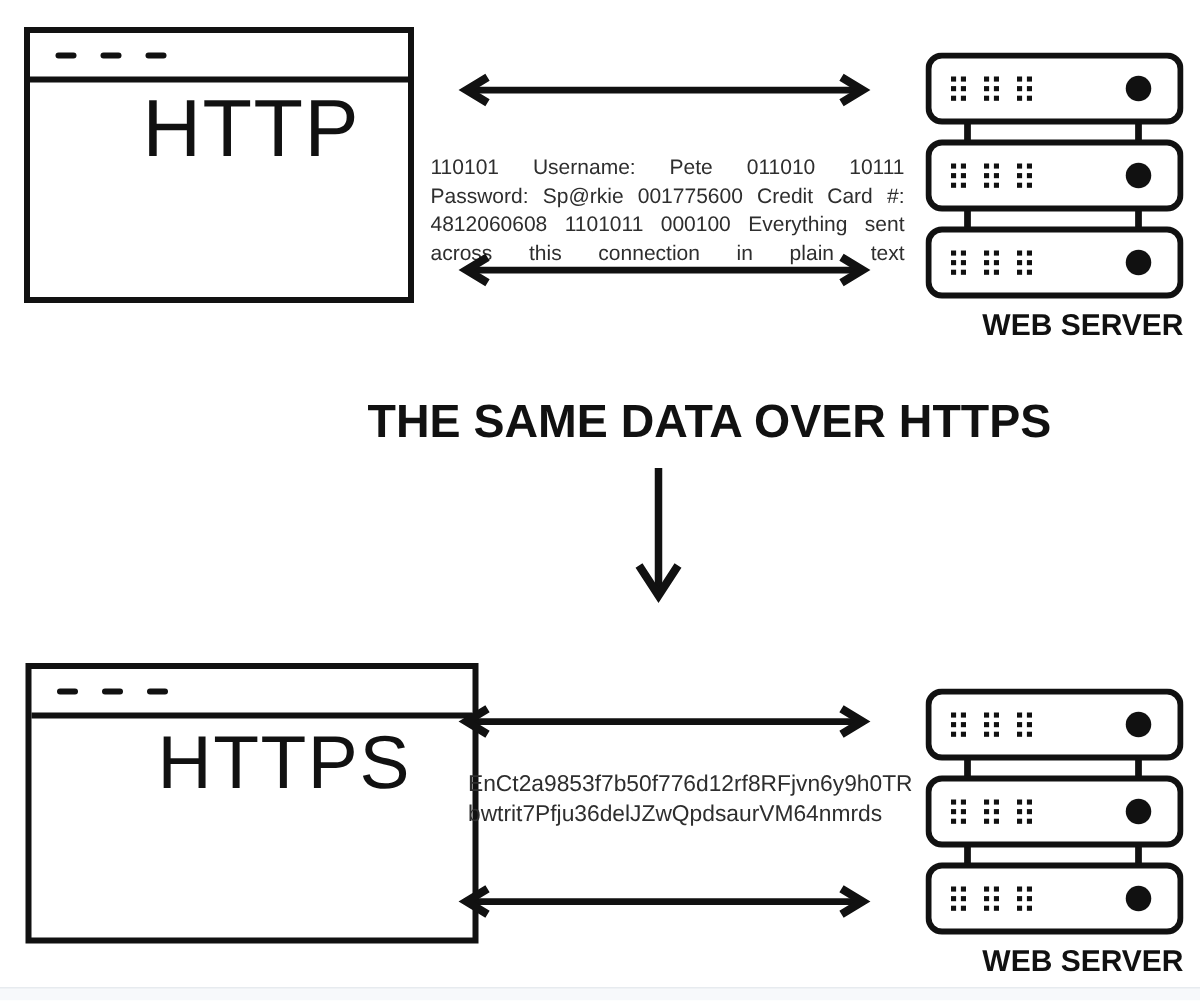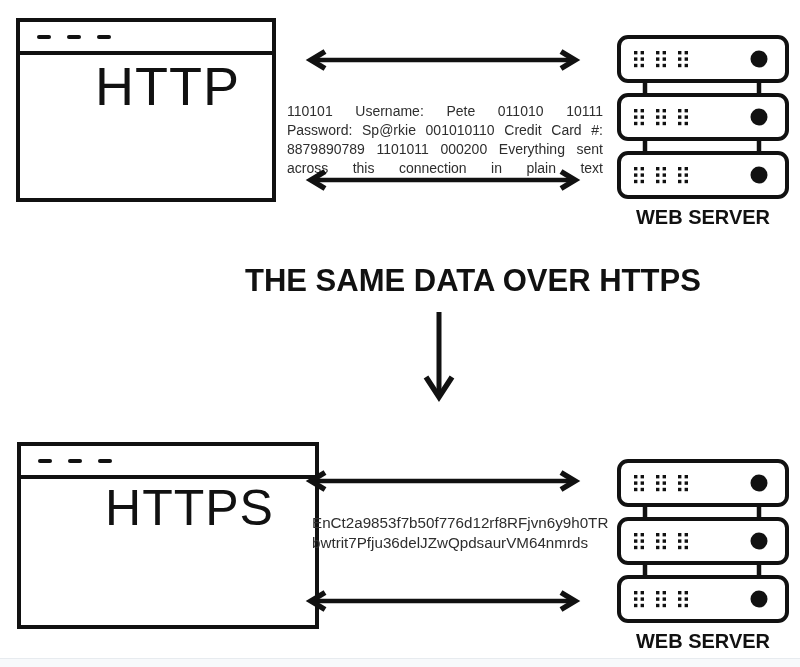--- a/index.html
+++ b/index.html
@@ -82,21 +82,21 @@
     width: 400px;
     text-align: center;
     font-size: 31px;
     font-weight: bold;
     color: #111111;
     white-space: nowrap;
   }
   .server-label {
     position: absolute;
     width: 172px;
-    text-align: center;
+    text-align: right;
     font-size: 20px;
     font-weight: bold;
     color: #111111;
     white-space: nowrap;
   }
 
   svg { display: block; color: #111111; }
 
   .bottom-strip {
     position: absolute;
@@ -155,22 +155,22 @@
   </div>
 
   <div class="abs" style="left:305px; top:48px;" aria-label="double-headed-horizontal-arrow">
     <svg width="276" height="24" viewBox="0 0 276 24">
         <use href="#harrow"></use>
       </svg>
   </div>
 
   <div class="datatext plain" style="left:287px; top:86px;margin-top:16px;">
     <div class="tline">110101 Username: Pete 011010 10111</div>
-    <div class="tline">Password: Sp@rkie 001010110 Credit Card #:</div>
-    <div class="tline">8879890789 1101011 000200 Everything sent</div>
+    <div class="tline">Password: Sp@rkie 001775600 Credit Card #:</div>
+    <div class="tline">4812060608 1101011 000100 Everything sent</div>
     <div class="tline">across this connection in plain text</div>
   </div>
 
   <div class="abs" style="left:305px; top:168px;" aria-label="double-headed-horizontal-arrow">
     <svg width="276" height="24" viewBox="0 0 276 24">
         <use href="#harrow"></use>
       </svg>
   </div>
 
   <div class="abs" style="left:617px; top:35px;" aria-label="rack-server-stack">

